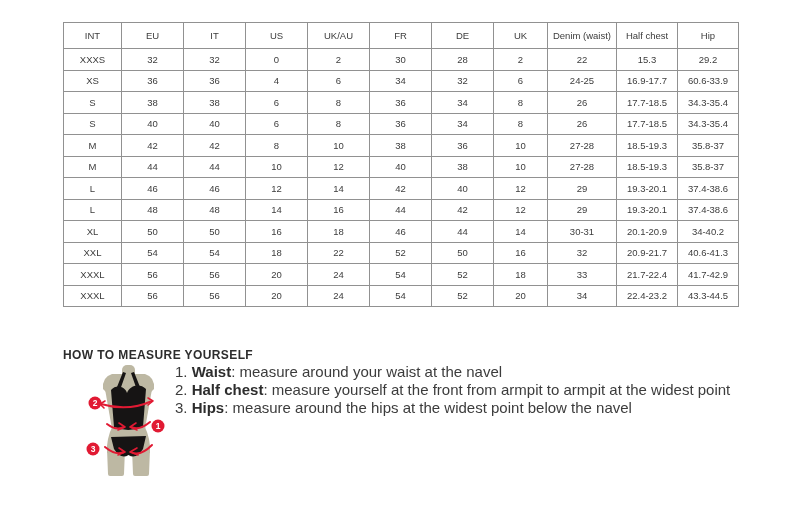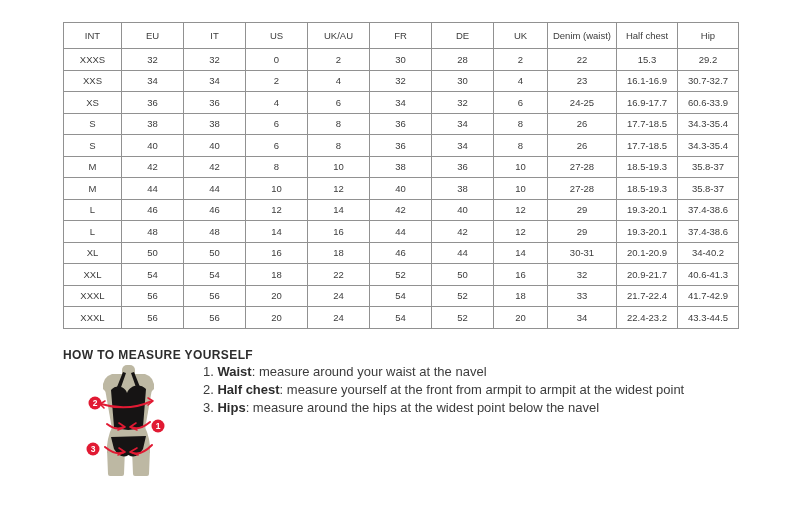--- a/index.html
+++ b/index.html
@@ -38,22 +38,22 @@
   .figure-wrap {
     position: absolute; left: 78px; top: 365px;
     width: 102px; height: 114px;
   }
 
   .instructions {
     position: absolute; left: 175px; top: 367px;
     list-style: none;
   }
   .instructions li {
-    font-size: 13px; color: #3c3c3c;
-    margin-bottom: 8px; line-height: 10px; margin-left: 28px;
+    font-size: 15px; color: #3c3c3c;
+    margin-bottom: 8px; line-height: 10px;
   }
   .instructions .term { font-weight: 700; color: #2d2d2d; }
 </style>
 </head>
 <body>
 
 <div class="size-table-wrap">
   <table class="size-table">
     <colgroup>
       <col style="width:58px">
@@ -91,33 +91,20 @@
           <td>0</td>
           <td>2</td>
           <td>30</td>
           <td>28</td>
           <td>2</td>
           <td>22</td>
           <td>15.3</td>
           <td>29.2</td>
         </tr>
         <tr>
-          <td>XXS</td>
-          <td>34</td>
-          <td>34</td>
-          <td>2</td>
-          <td>4</td>
-          <td>32</td>
-          <td>30</td>
-          <td>4</td>
-          <td>23</td>
-          <td>16.1-16.9</td>
-          <td>30.7-32.7</td>
-        </tr>
-        <tr>
           <td>XS</td>
           <td>36</td>
           <td>36</td>
           <td>4</td>
           <td>6</td>
           <td>34</td>
           <td>32</td>
           <td>6</td>
           <td>24-25</td>
           <td>16.9-17.7</td>

